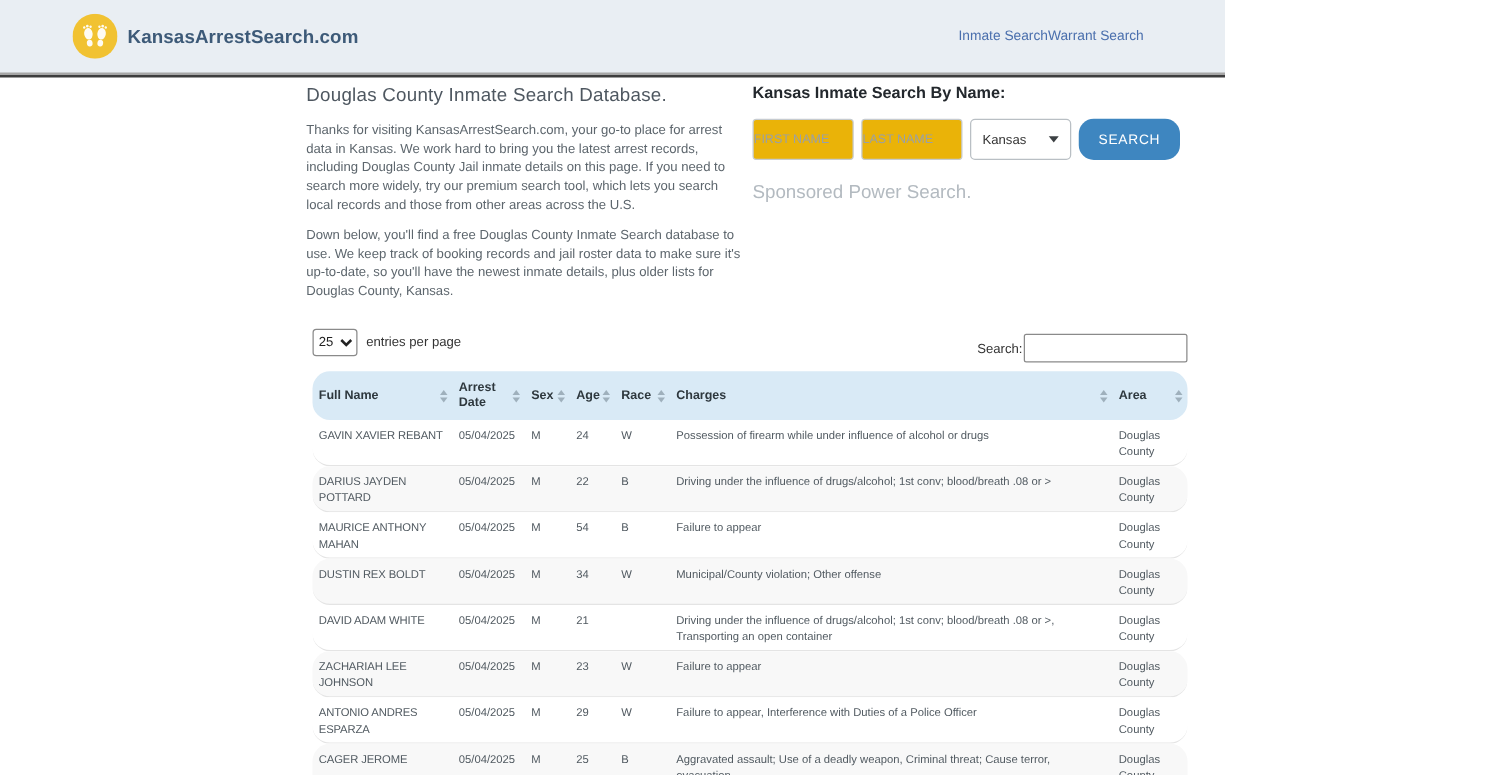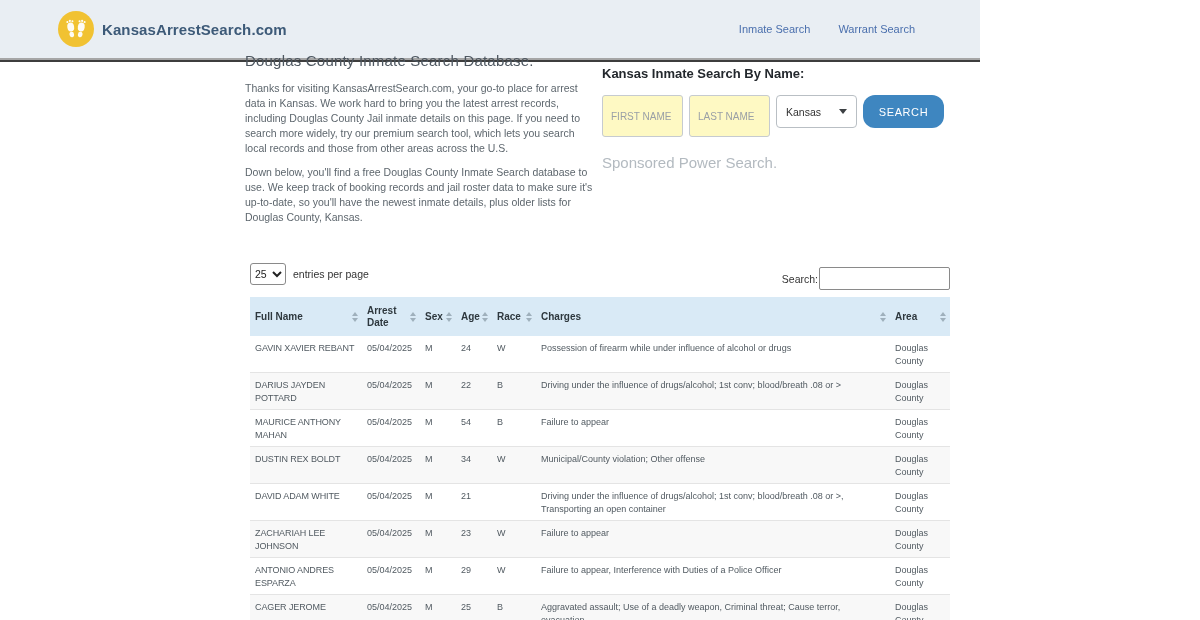--- a/index.html
+++ b/index.html
@@ -11,35 +11,35 @@
     position:absolute; left:0; top:0; width:980px; height:60px;
     background:#e9eef3;
     border-bottom:2px solid #a6a6a6;
     box-shadow:0 2px 0 0 #3d3d3d;
     display:flex; align-items:center; justify-content:space-between;
     padding:0 65px 0 58px;
   }
   .brand{ display:flex; align-items:center; gap:8px; cursor:pointer; }
   .logo-circle{ width:36px; height:36px; display:block; }
   .brand-text{ font-size:15px; font-weight:bold; color:#3d5a78; letter-spacing:0.1px; }
-  .main-nav{ display:flex; gap:28px; }
+  .main-nav{ display:flex; }
   .main-nav a{ font-size:11px; color:#4a6fad; text-decoration:none; cursor:pointer; }
 
   
-  .intro{ position:absolute; left:245px; top:52px; width:348px; }
+  .intro{ position:absolute; left:245px; top:68px; width:348px; }
   .intro h1{ font-size:15px; font-weight:normal; color:#4e5760; margin-bottom:12px; letter-spacing:0.2px; }
   .intro p{ font-size:10.5px; line-height:15px; color:#5d666d; margin-bottom:9px; }
 
   
   .search-box{ position:absolute; left:602px; top:66px; width:345px; }
   .search-box h2{ font-size:13px; font-weight:bold; color:#23282d; margin-bottom:14px; }
   .search-form{ display:flex; gap:6px; }
   .search-form input[type="text"]{
-    width:81px; height:42px; border:1px solid #c6cbd0; border-radius:3px;
-    font-size:10px; color:#333; padding:0 8px; outline:none; background:#fef9c3;
+    width:81px; height:33px; border:1px solid #c6cbd0; border-radius:3px;
+    font-size:10px; color:#333; padding:0 0; outline:none; background:#eab308;
   }
   .search-form input::placeholder{ color:#9aa0a6; }
   .state-select{
     width:81px; height:33px; border:1px solid #b9bfc4; border-radius:4px; background:#fff;
     display:flex; align-items:center; justify-content:space-between; padding:5px 9px; cursor:pointer;
   }
   .state-select .sel-text{ font-size:10.5px; color:#333; }
   .caret-down{ width:0; height:0; border-left:4.5px solid transparent; border-right:4.5px solid transparent; border-top:5px solid #3c4043; }
   .search-btn{
     width:81px; height:33px; background:#3e86c0; color:#fff; border:none; border-radius:12px;
@@ -59,21 +59,21 @@
   }
   .entries-label, .search-label{ font-size:10.5px; color:#333; }
   .right-controls{ display:flex; align-items:center; gap:1px; margin-top:4px; }
   .table-search-input{
     width:131px; height:23px; border:1px solid #8a8a8a; border-radius:2px;
     font-size:11px; padding:0 5px; outline:none;
   }
 
   
   .inmate-table{ position:absolute; left:250px; top:297px; width:700px; }
-  .grid-row{ display:grid; grid-template-columns:112px 58px 36px 36px 44px 354px 60px; }
+  .grid-row{ display:grid; grid-template-columns:112px 58px 36px 36px 44px 354px 60px;border-radius:14px; }
   .thead{ background:#d9eaf6; min-height:39px; }
   .th{
     display:flex; align-items:center; justify-content:space-between;
     padding:4px 4px 4px 5px; font-size:10px; font-weight:bold; color:#2e383e;
     line-height:12px; cursor:pointer;
   }
   .sort{ display:flex; flex-direction:column; gap:2px; flex:none; margin-left:2px; }
   .sort .s-up{ width:0; height:0; border-left:3.5px solid transparent; border-right:3.5px solid transparent; border-bottom:4px solid #9fb0bc; }
   .sort .s-dn{ width:0; height:0; border-left:3.5px solid transparent; border-right:3.5px solid transparent; border-top:4px solid #9fb0bc; }
   .tr{ min-height:37px; border-bottom:1px solid #e4e4e4; background:#fff; }

